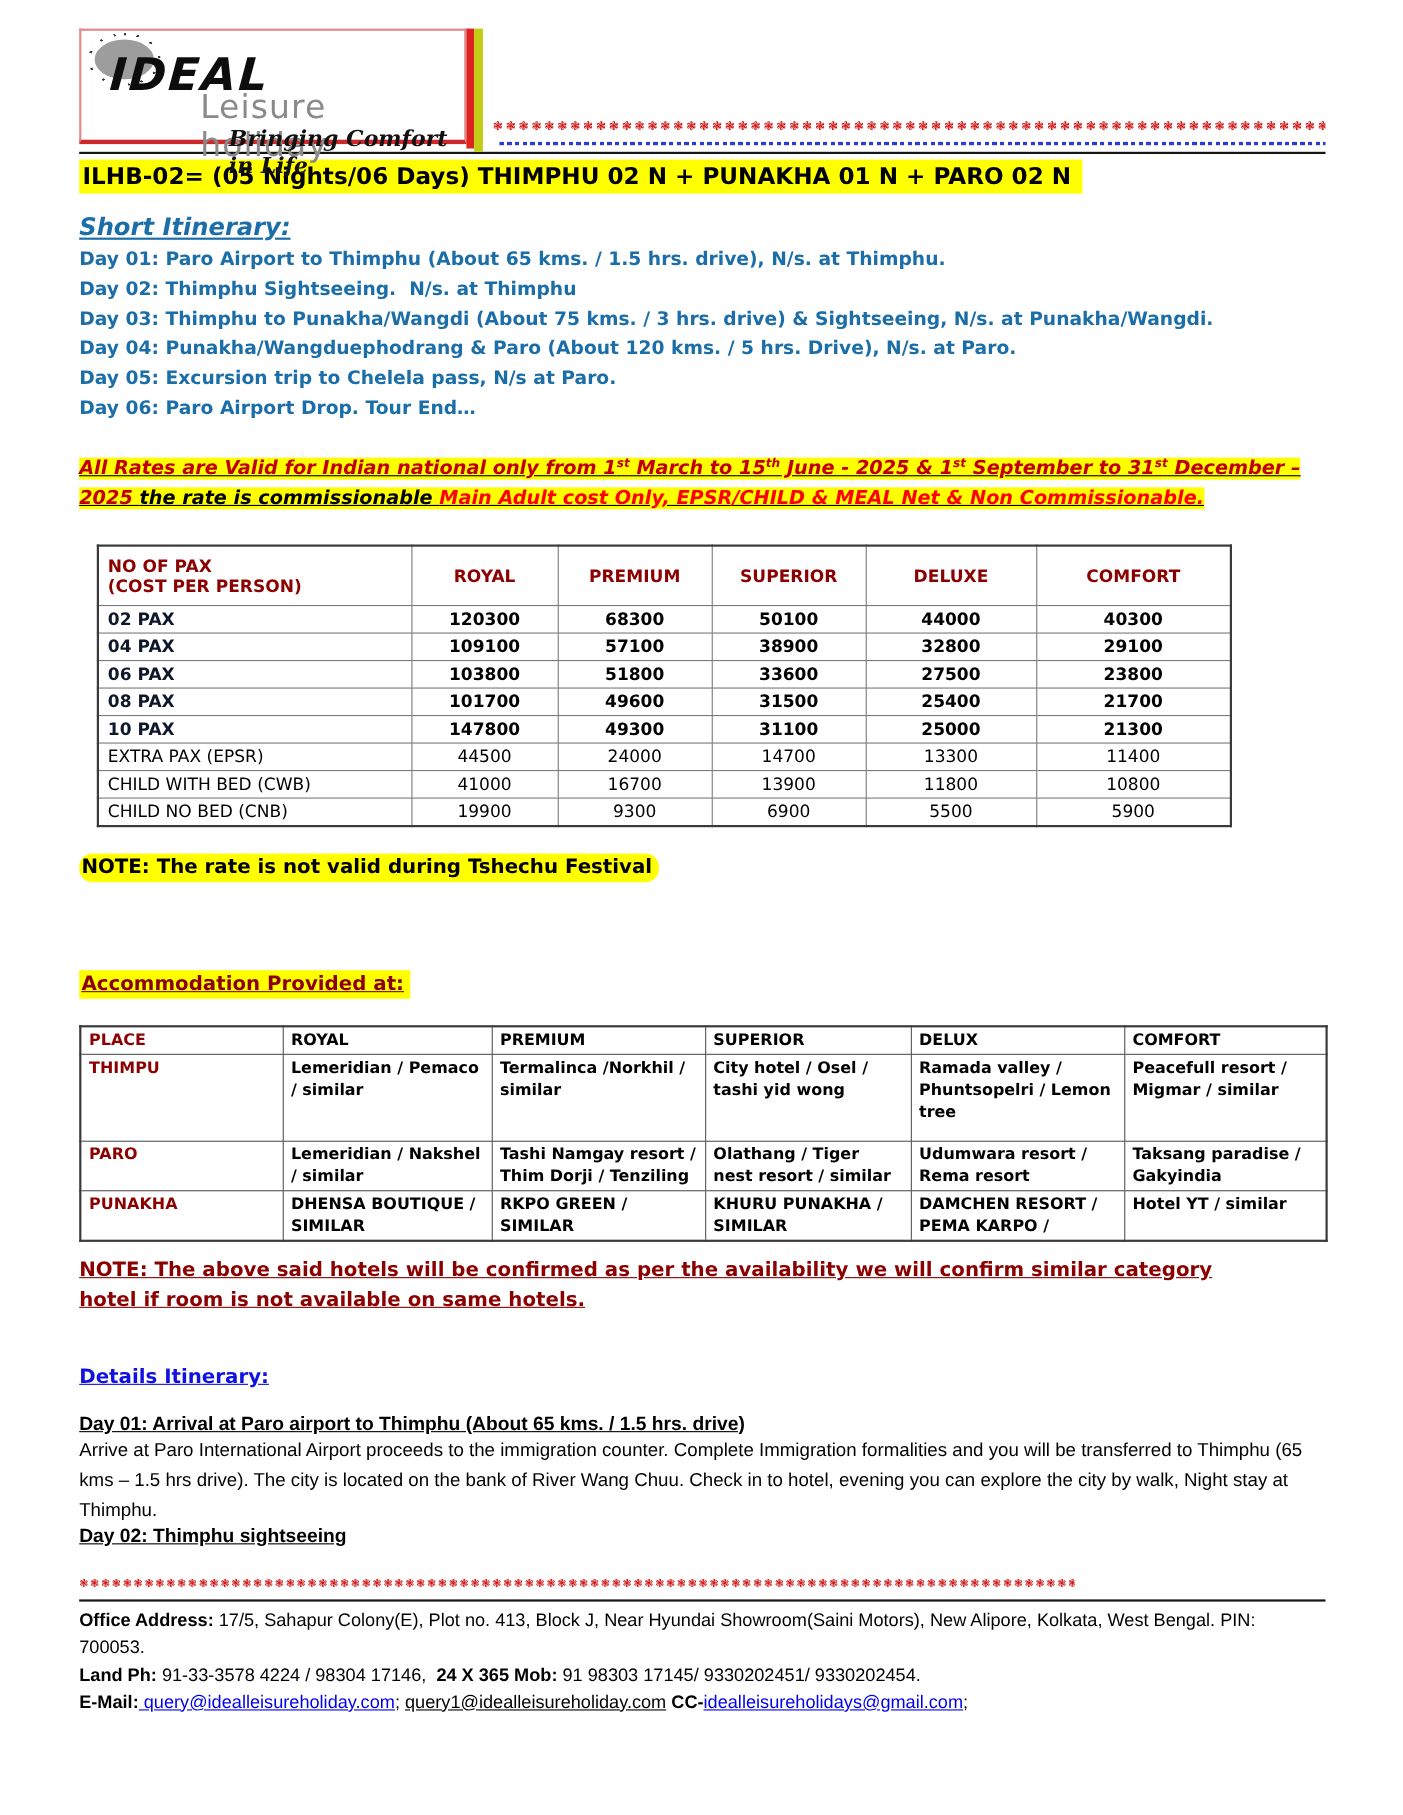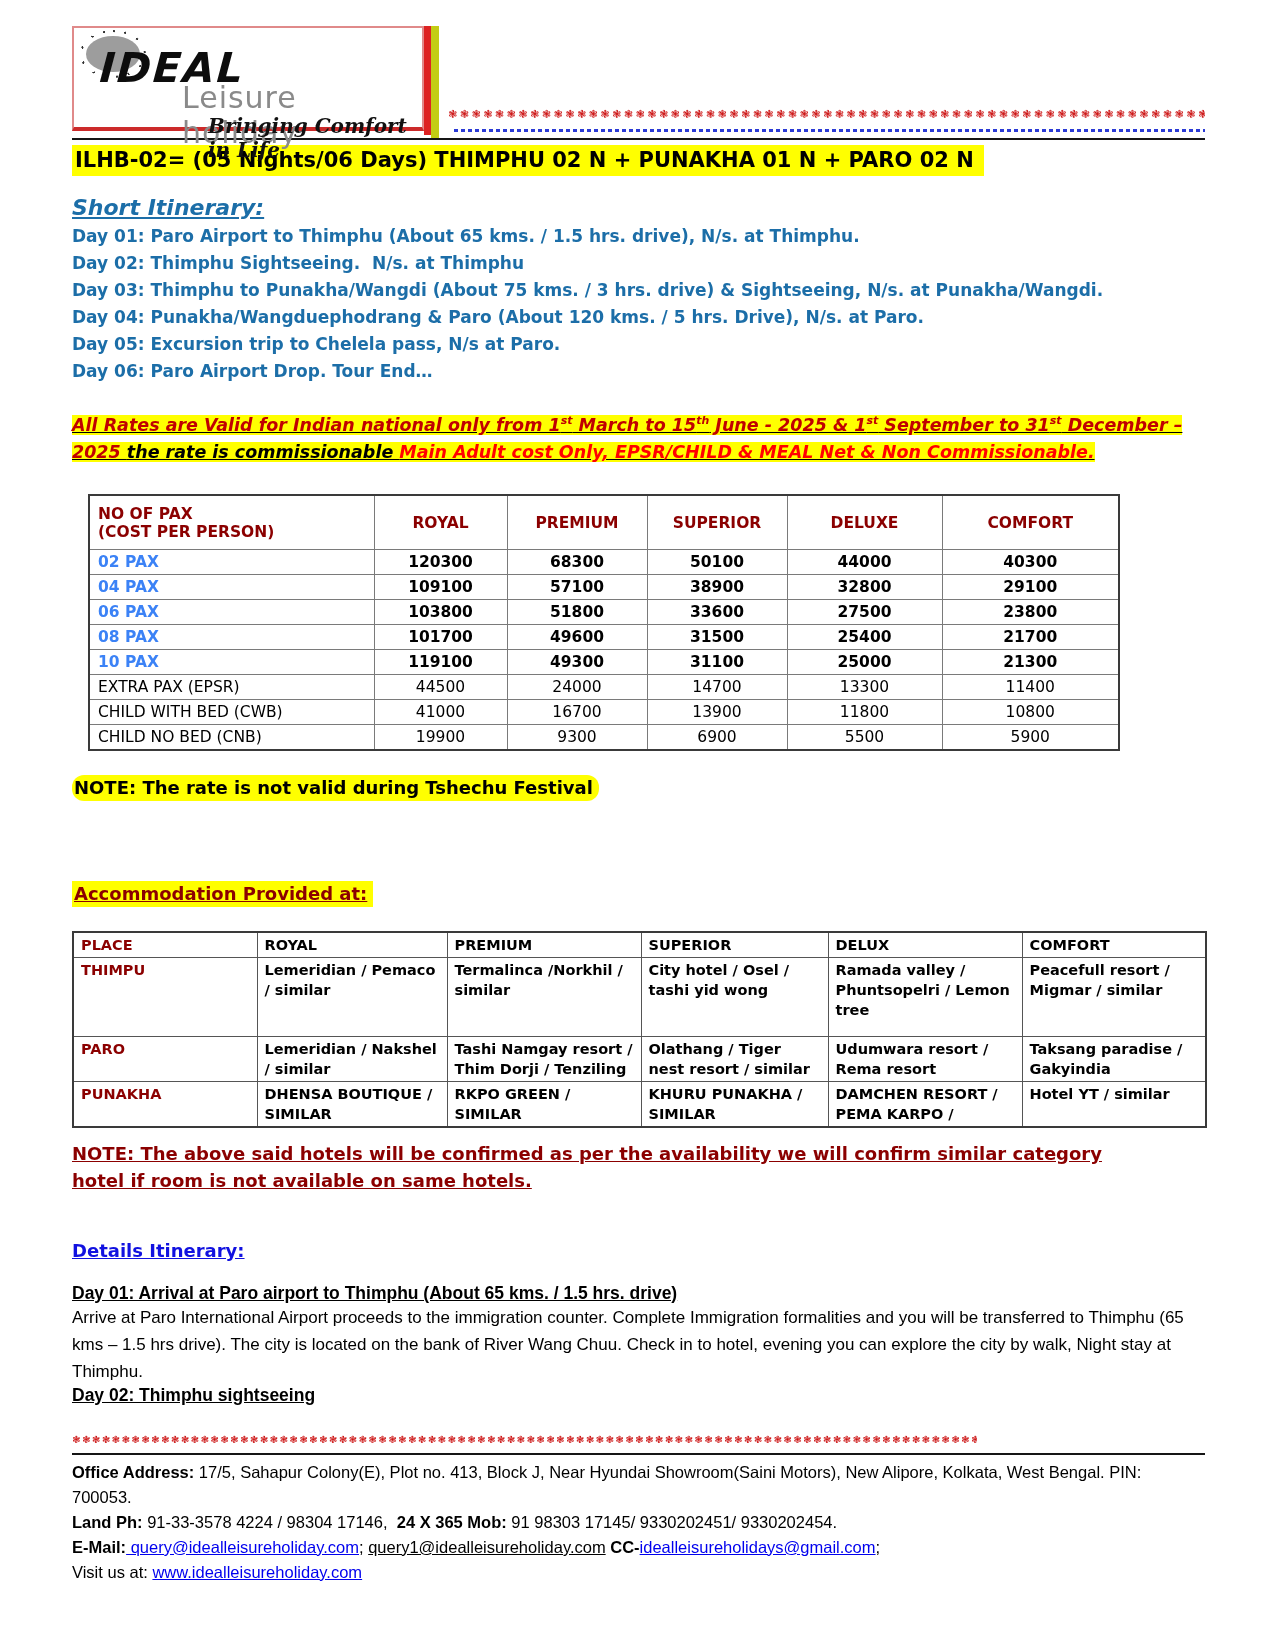--- a/index.html
+++ b/index.html
@@ -53,21 +53,21 @@
 
   
   .rates-table { border-collapse:collapse; margin-top:28px; margin-left:16px;
     width:1030px; table-layout:fixed; border:2px solid #3a3a3a; }
   .rates-table th, .rates-table td { border:1px solid #7a7a7a; padding:2px 8px; }
   .rates-table th { color:#8b0000; font-size:15.5px; text-align:center; height:55px; }
   .rates-table th.c1 { text-align:left; }
   .rates-table td { font-size:15.5px; text-align:center; height:25px; }
   .rates-table td.c1 { text-align:left; }
   tr.row-pax td { font-weight:bold; }
-  tr.row-pax td.c1 { color:#3b82f6;margin-left:48px; }
+  tr.row-pax td.c1 { color:#0f172a;margin-left:48px; }
   tr.row-plain td { font-weight:normal; }
 
   .note-rate { display:inline-block; margin-top:24px; font-size:18px; font-weight:bold;
     padding:2px 6px 3px 2px;border-radius:12px; }
 
   .accom-head { display:inline-block; margin-top:80px; font-size:18px; font-weight:bold;
     color:#8b0000; text-decoration:underline; padding:2px 6px 3px 2px; }
 
   
   .accom-table { border-collapse:collapse; margin-top:24px; width:1133px;
@@ -188,21 +188,21 @@
       <tr class="row-pax">
         <td class="c1">08 PAX</td>
         <td>101700</td>
         <td>49600</td>
         <td>31500</td>
         <td>25400</td>
         <td>21700</td>
       </tr>
       <tr class="row-pax">
         <td class="c1">10 PAX</td>
-        <td>119100</td>
+        <td>147800</td>
         <td>49300</td>
         <td>31100</td>
         <td>25000</td>
         <td>21300</td>
       </tr>
       <tr class="row-plain">
         <td class="c1">EXTRA PAX (EPSR)</td>
         <td>44500</td>
         <td>24000</td>
         <td>14700</td>
@@ -294,17 +294,16 @@
       <span class="day-head day-head2">Day 02: Thimphu sightseeing</span>
     </div>
 
     <div class="sep-asterisks">❃❃❃❃❃❃❃❃❃❃❃❃❃❃❃❃❃❃❃❃❃❃❃❃❃❃❃❃❃❃❃❃❃❃❃❃❃❃❃❃❃❃❃❃❃❃❃❃❃❃❃❃❃❃❃❃❃❃❃❃❃❃❃❃❃❃❃❃❃❃❃❃❃❃❃❃❃❃❃❃❃❃❃❃❃❃❃❃❃❃❃❃❃❃❃❃❃❃❃❃</div>
     <hr class="hr-black footer-hr">
 
     <div class="footer">
       <div class="pre"><b>Office Address:</b><span> 17/5, Sahapur Colony(E), Plot no. 413, Block J, Near Hyundai Showroom(Saini Motors), New Alipore, Kolkata, West Bengal. PIN: 700053.</span></div>
       <div class="pre"><b>Land Ph:</b><span> 91-33-3578 4224 / 98304 17146,  </span><b>24 X 365 Mob:</b><span> 91 98303 17145/ 9330202451/ 9330202454.</span></div>
       <div class="pre"><b>E-Mail:</b><a class="link"> query@idealleisureholiday.com</a><span>; </span><a class="link-black">query1@idealleisureholiday.com</a><b> CC-</b><a class="link">idealleisureholidays@gmail.com</a><span>;</span></div>
-      <div class="pre"><span>Visit us at: </span><a class="link">www.idealleisureholiday.com</a></div>
     </div>
 
   </div>
 </div>
 
 </body></html>

